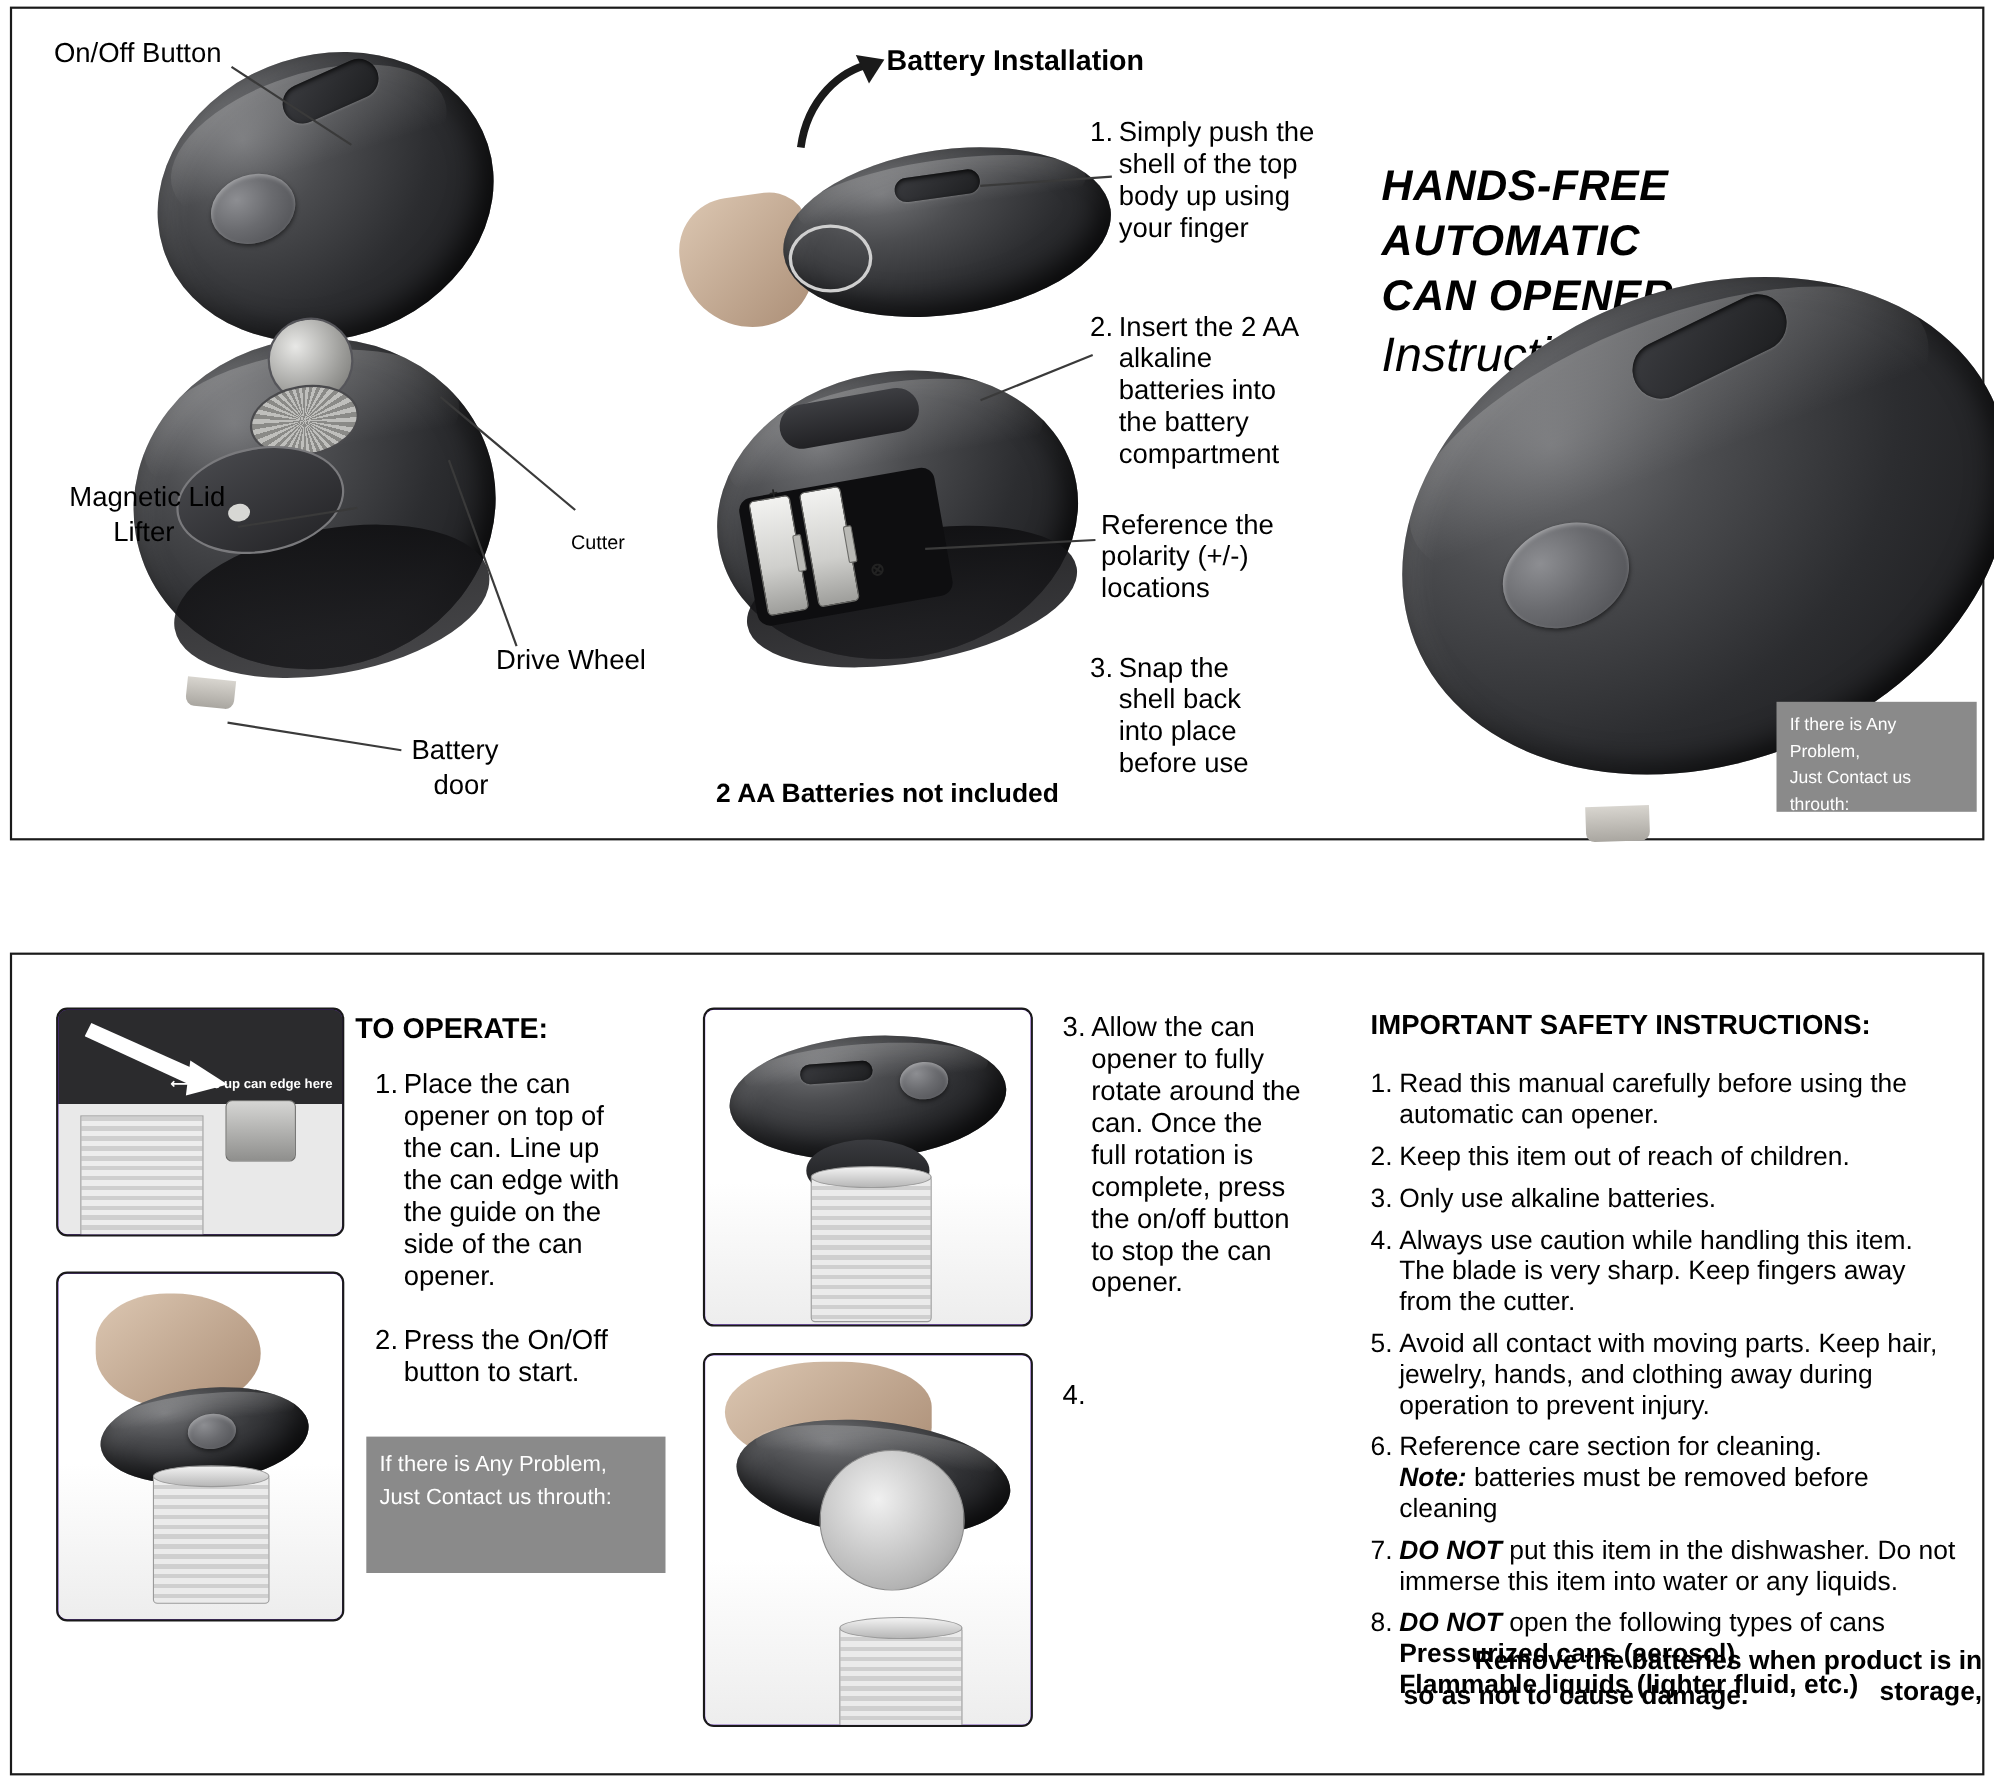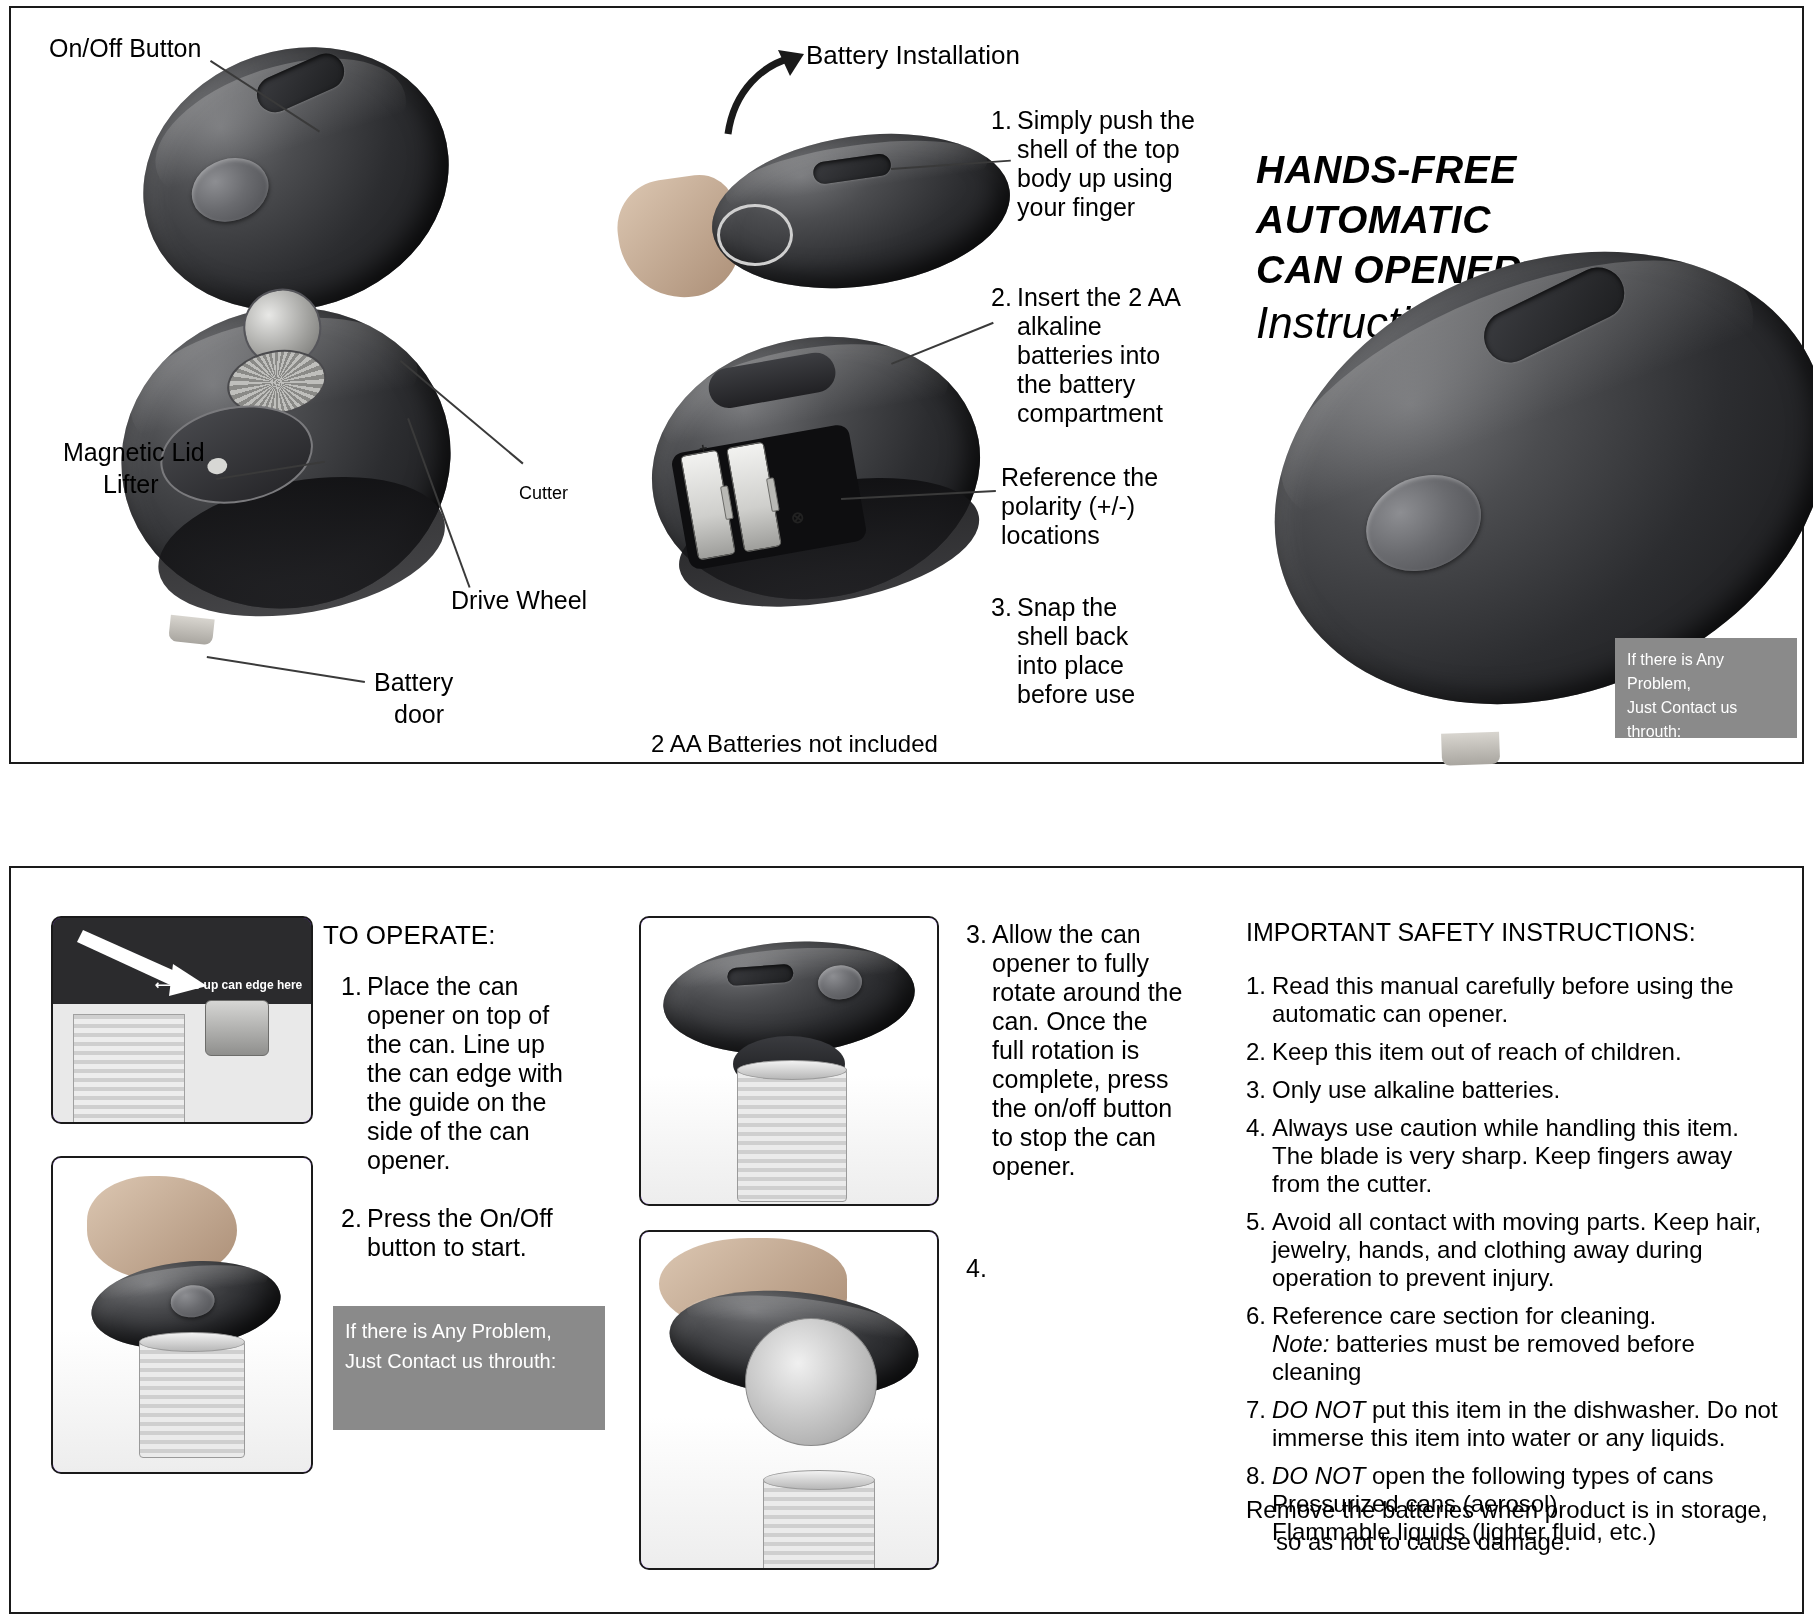--- a/index.html
+++ b/index.html
@@ -17,21 +17,21 @@
     position:absolute;
     border:2px solid #1a1a1a;
     background:#fff;
     box-sizing:border-box;
   }
   #panel-top{left:9px;top:6px;width:1795px;height:758px;}
   #panel-bottom{left:9px;top:866px;width:1795px;height:748px;}
 
   
   .txt{position:absolute;line-height:1.18;}
-  .bold{font-weight:normal;}
+  .bold{font-weight:bold;text-align:right;}
   .ital{font-style:italic;}
 
   
   .opener{
     position:absolute;
     border-radius:50%;
     background:
       radial-gradient(ellipse at 32% 22%, #6f7073 0%, #4b4c4f 26%, #2c2d30 58%, #151517 100%);
     box-shadow:inset -8px -10px 26px rgba(0,0,0,.75), inset 8px 10px 22px rgba(255,255,255,.10);
   }
@@ -226,21 +226,21 @@
 
     <div class="numlist" style="left:990px;top:455px;width:200px;font-size:25px;">
       <div class="li" style="padding-left:0;"><span>Reference the polarity (+/-) locations</span></div>
     </div>
     <div class="line" style="left:830px;top:490px;width:155px;transform:rotate(-3deg);"></div>
 
     <div class="numlist" style="left:980px;top:585px;width:150px;font-size:25px;">
       <div class="li"><span class="n">3.</span><span>Snap the shell back into place before use</span></div>
     </div>
 
-    <div class="txt bold" style="left:640px;top:700px;font-size:24px;margin-top:22px;">2 AA Batteries not included</div>
+    <div class="txt bold" style="left:640px;top:700px;font-size:24px;">2 AA Batteries not included</div>
 
     <div class="title-block" style="left:1245px;top:140px;font-style:italic;">
       <div class="l1" style="font-size:39px;letter-spacing:.5px;">HANDS-FREE</div>
       <div class="l1" style="font-size:39px;letter-spacing:.5px;margin-top:6px;">AUTOMATIC</div>
       <div class="l1" style="font-size:39px;letter-spacing:.5px;margin-top:6px;">CAN OPENER</div>
       <div style="font-size:44px;margin-top:6px;">Instructions</div>
     </div>
 
     <div class="opener" style="left:1255px;top:255px;width:570px;height:430px;transform:rotate(-22deg);">
       <div class="gloss" style="left:6%;top:5%;width:88%;height:48%;"></div>

